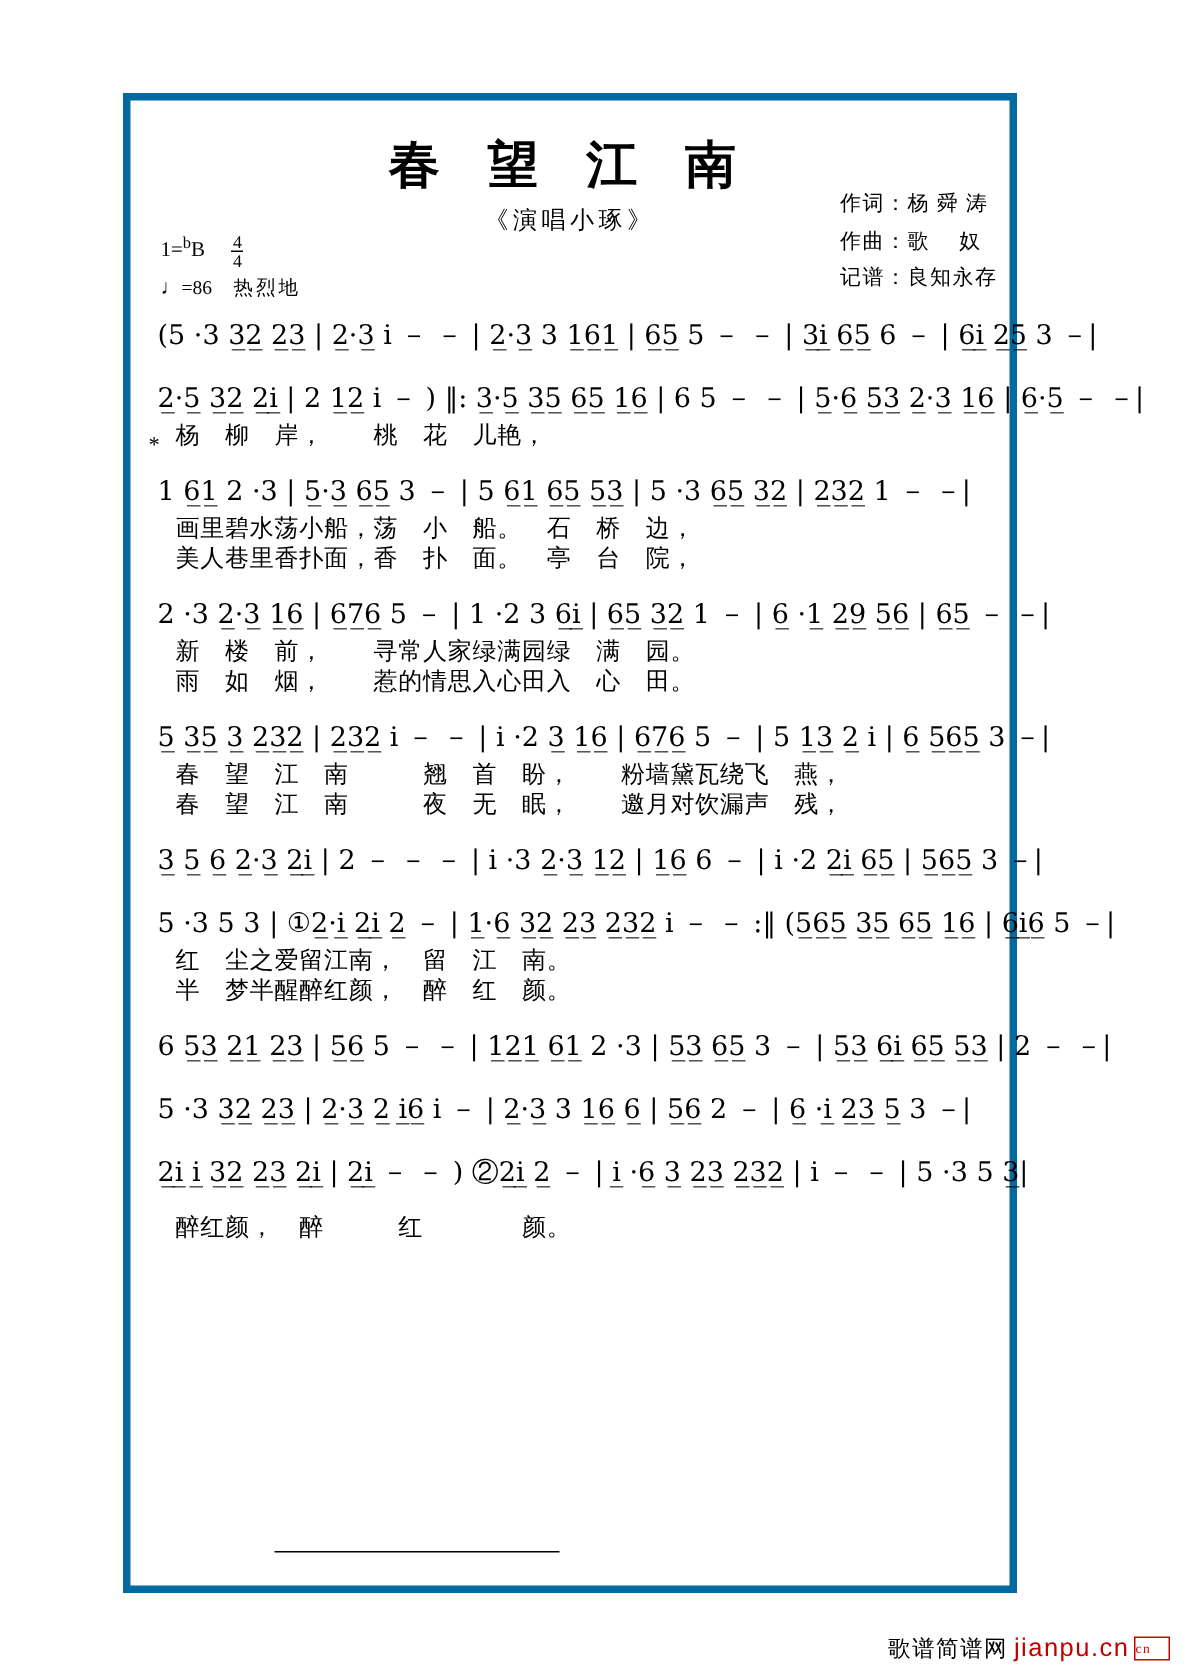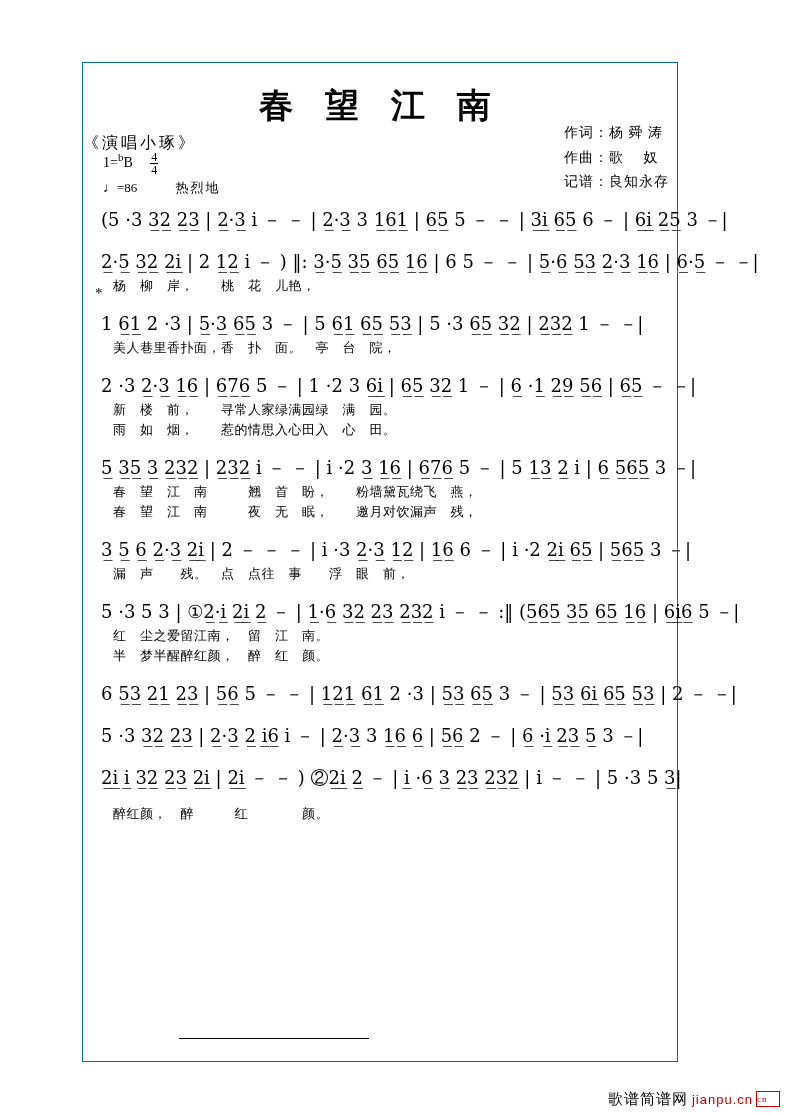--- a/index.html
+++ b/index.html
@@ -7,34 +7,35 @@
     width:794px;height:1115px;
     font-family:"Liberation Serif", serif;
     color:#000;
     position:relative;
     overflow:hidden;
   }
   .sheet{
     position:absolute;
     left:82px;top:62px;
     width:596px;height:1000px;
-    border:1px solid #0369a1;
+    border:5px solid #0369a1;
     box-sizing:border-box;
     background:#fff;
   }
   .title{
     position:absolute;top:20px;left:0;width:100%;
     text-align:center;
     font-size:34px;
     letter-spacing:10px;
     font-weight:bold;
     font-family:"DejaVu Serif", serif;
   }
   .subtitle{
     position:absolute;top:70px;left:0;width:100%;
+    text-align:center;
     font-size:16px;
     letter-spacing:3px;
   }
   .credits{
     position:absolute;top:58px;right:8px;
     font-size:14px;
     line-height:1.75;
     text-align:left;
     letter-spacing:1px;
   }
@@ -55,21 +56,21 @@
     line-height:1.0;
     text-align:center;
   }
   .timesig span{display:block;}
   .timesig .num{border-bottom:1px solid #000;padding:0 1px;}
   .tempo{
     position:absolute;left:20px;top:116px;
     font-size:13px;
   }
   .tempo .mark{font-size:14px;}
-  .tempo .expr{margin-left:35px;letter-spacing:2px;}
+  .tempo .expr{margin-left:11px;letter-spacing:2px;}
   .star{
     position:absolute;left:12px;top:222px;
     font-size:15px;
   }
   .music{
     position:absolute;
     left:14px;
     right:10px;
     top:142px;
   }
@@ -79,44 +80,44 @@
     white-space:nowrap;
   }
   .notes{
     font-size:18px;
     letter-spacing:0px;
     line-height:30px;
     padding-left:4px;
     height:30px;
   }
   .lyr{
-    font-size:13px;
+    font-size:16px;
     line-height:20px;
     letter-spacing:0.5px;
     padding-left:16px;
     height:20px;
-    font-family:Liberation Mono, monospace;
+    font-family:Liberation Sans, sans-serif;
   }
   .gap{height:12px;}
   .footer-line{
     position:absolute;
     left:96px;bottom:22px;
     width:190px;height:1px;background:#000;
   }
   .watermark{
     position:absolute;
     right:14px;bottom:6px;
     font-size:15px;
     letter-spacing:1px;
     color:#000;
   }
   .watermark .site{
     color:#c00000;
     font-family:"Liberation Sans", sans-serif;
-    font-size:13px;
+    font-size:17px;
     margin-left:4px;
   }
   .wm-badge{
     display:inline-block;
     width:22px;height:14px;
     border:1px solid #c00;
     color:#c00;
     font-size:9px;
     text-align:left;
     line-height:14px;
@@ -164,20 +165,23 @@
       </div>
     <div class="sysrow">
         <div class="lyr">杨　柳　岸，　　桃　花　儿艳，</div>
       </div>
     <div class="gap"></div>
 
     <div class="sysrow">
         <div class="notes">1 6̲1̲ 2 ·3 | 5̲·3̲ 6̲5̲ 3  － | 5 6̲1̲ 6̲5̲ 5̲3̲ | 5 ·3 6̲5̲ 3̲2̲ | 2̲3̲2̲ 1 － －|</div>
       </div>
     <div class="sysrow">
+        <div class="lyr">画里碧水荡小船，荡　小　船。　石　桥　边，</div>
+      </div>
+    <div class="sysrow">
         <div class="lyr">美人巷里香扑面，香　扑　面。　亭　台　院，</div>
       </div>
     <div class="gap"></div>
 
     <div class="sysrow">
         <div class="notes">2 ·3 2̲·3̲ 1̲6̲ | 6̲7̲6̲ 5  － | 1 ·2 3 6̲i̲ | 6̲5̲ 3̲2̲ 1 － | 6̲ ·1̲ 2̲9̲ 5̲6̲ | 6̲5̲ － －|</div>
       </div>
     <div class="sysrow">
         <div class="lyr">新　楼　前，　　寻常人家绿满园绿　满　园。</div>
       </div>
@@ -192,23 +196,20 @@
     <div class="sysrow">
         <div class="lyr">春　望　江　南　　　翘　首　盼，　　粉墙黛瓦绕飞　燕，</div>
       </div>
     <div class="sysrow">
         <div class="lyr">春　望　江　南　　　夜　无　眠，　　邀月对饮漏声　残，</div>
       </div>
     <div class="gap"></div>
 
     <div class="sysrow">
         <div class="notes">3̲ 5̲ 6̲ 2̲·3̲ 2̲i̲ | 2 － － － | i ·3 2̲·3̲ 1̲2̲ | 1̲6̲ 6 － | i ·2 2̲i̲ 6̲5̲ | 5̲6̲5̲ 3 －|</div>
-      </div>
-    <div class="sysrow">
-        <div class="lyr">漏　声　　残。　点　点往　事　　浮　眼　前，</div>
       </div>
     <div class="gap"></div>
 
     <div class="sysrow">
         <div class="notes">5 ·3 5 3 | ①2̲·i̲ 2̲i̲ 2̲ － | 1̲·6̲ 3̲2̲ 2̲3̲ 2̲3̲2̲ i － － :‖ (5̲6̲5̲ 3̲5̲ 6̲5̲ 1̲6̲ | 6̲i̲6̲ 5 －|</div>
       </div>
     <div class="sysrow">
         <div class="lyr">红　尘之爱留江南，　留　江　南。</div>
       </div>
     <div class="sysrow">

